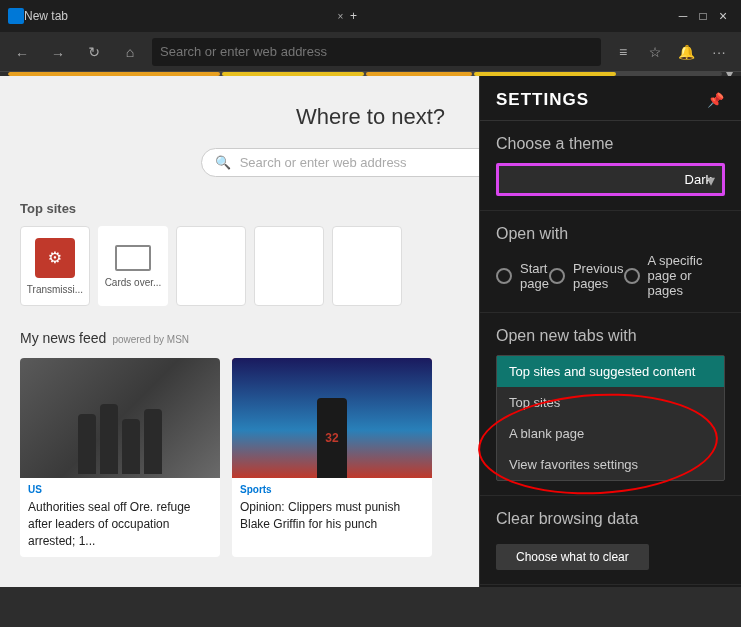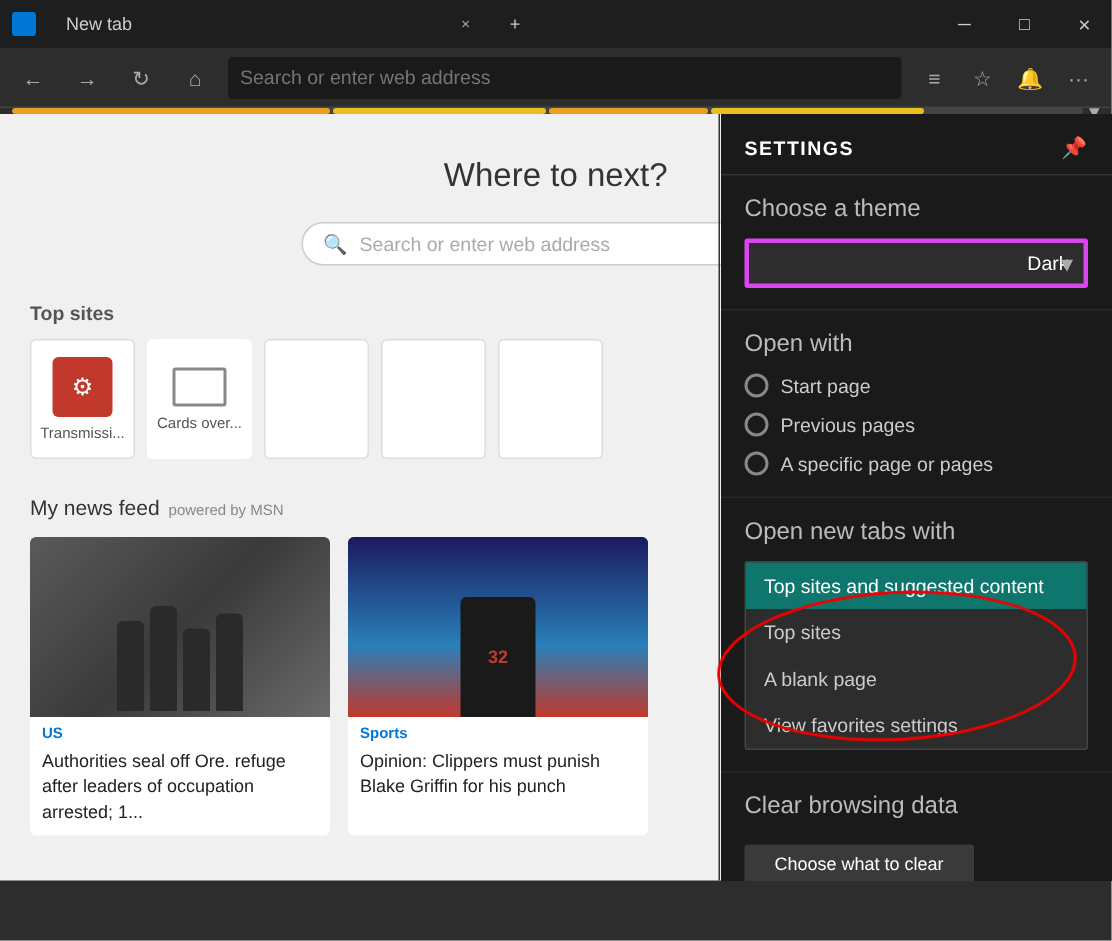--- a/index.html
+++ b/index.html
@@ -5,21 +5,21 @@
     * { box-sizing: border-box; margin: 0; padding: 0; }
     body { font-family: 'Segoe UI', Arial, sans-serif; background: #2d2d2d; color: #fff; width: 741px; height: 627px; overflow: hidden; position: relative; }
 
     
     .titlebar {
       background: #1e1e1e;
       height: 32px;
       display: flex;
       align-items: center;
       padding: 0 8px;
-      gap: 20px;
+      gap: 0;
     }
     .titlebar-favicon {
       width: 16px; height: 16px;
       background: #0078d7;
       border-radius: 2px;
     }
     .titlebar-title {
       font-size: 12px;
       color: #ccc;
       flex: 1;
@@ -263,21 +263,21 @@
     
     .basketball-scene {
       display: flex;
       align-items: flex-end;
       justify-content: center;
       height: 100%;
       background: linear-gradient(180deg, #1a1a5e 0%, #2980b9 60%, #c0392b 100%);
       position: relative;
     }
     .player-silhouette {
-      width: 50px; height: 80px;
+      width: 30px; height: 80px;
       background: #1a1a1a;
       border-radius: 4px 4px 0 0;
       position: absolute;
       bottom: 0;
     }
     .jersey-num {
       position: absolute;
       top: 50%;
       left: 50%;
       transform: translate(-50%, -50%);
@@ -299,21 +299,21 @@
     }
 
     .settings-header {
       display: flex;
       align-items: center;
       justify-content: space-between;
       padding: 14px 16px 10px 16px;
       border-bottom: 1px solid #333;
     }
     .settings-title {
-      font-size: 13px;
+      font-size: 17px;
       font-weight: 600;
       letter-spacing: 1px;
       color: #fff;
     }
     .settings-pin {
       font-size: 14px;
       color: #aaa;
       cursor: pointer;
     }
 
@@ -347,22 +347,21 @@
       font-size: 13px;
       border-radius: 2px;
       appearance: none;
       cursor: pointer;
       text-align: right;
     }
 
     
     .radio-group {
       display: flex;
-      flex-direction: column;
-      gap: 10px;
+      flex-direction: row;
       margin-top: 4px;
     }
     .radio-item {
       display: flex;
       align-items: center;
       gap: 8px;
       font-size: 13px;
       color: #ccc;
       cursor: pointer;
     }

